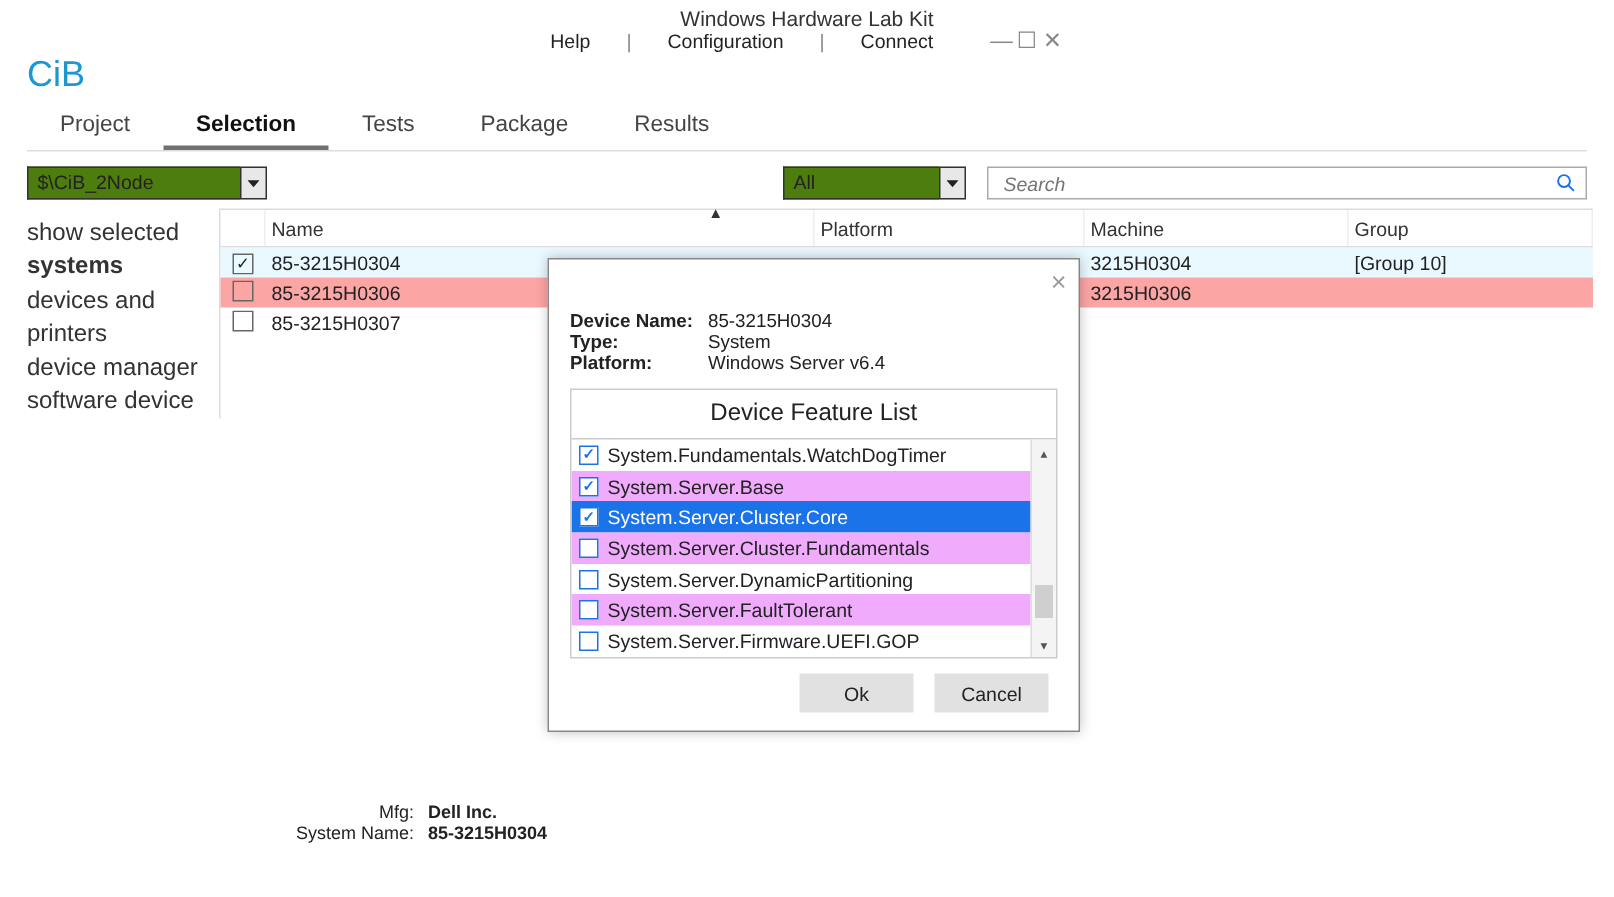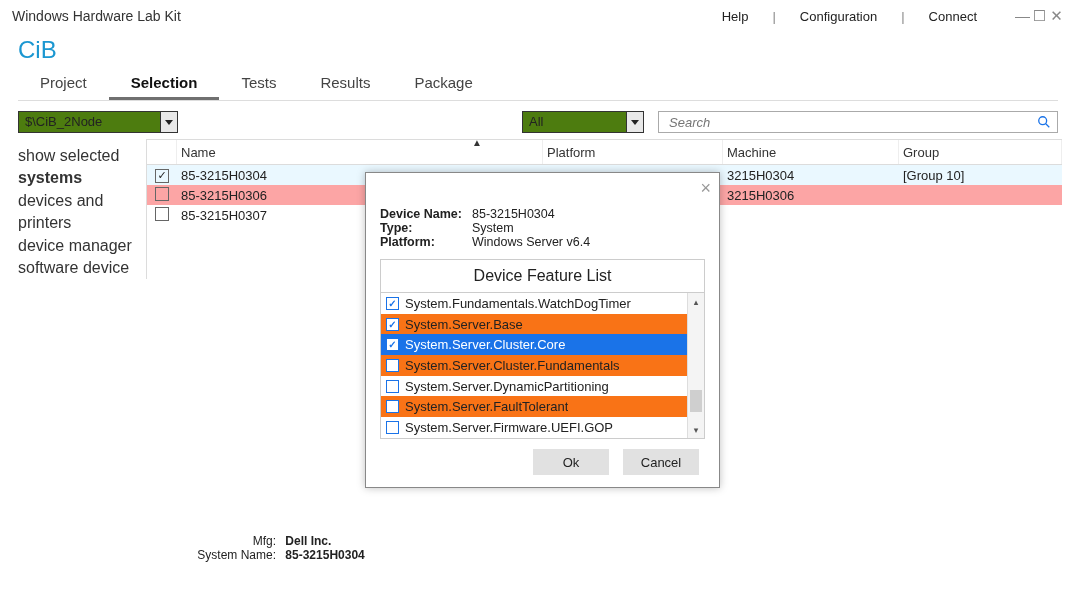--- a/index.html
+++ b/index.html
@@ -13,20 +13,21 @@
     height: 598px;
     overflow: hidden;
     position: relative;
   }
   .titlebar {
     display: flex;
     justify-content: space-between;
     align-items: center;
     padding: 4px 12px 0 12px;
     height: 28px;
+    flex-direction: column;
   }
   .titlebar-left { font-size: 14px; color: #333; }
   .titlebar-right { display: flex; align-items: center; gap: 20px; }
   .topmenu { color: #222; cursor: pointer; }
   .sep { color: #888; margin: 0 4px; }
   .win-controls { margin-left: 18px; display:flex; gap:2px; }
   .win-btn { width: 15px; text-align:center; color:#888; font-size:15px; line-height:14px; }
   .project-name {
     color: #1b97d1;
     font-size: 24px;
@@ -149,21 +150,21 @@
     border-left:1px solid #ddd; background:#f4f4f4;
     display:flex; flex-direction:column;
   }
   .dlg-fl-scroll .arrow { height:17px; display:flex; align-items:center; justify-content:center; font-size:9px; color:#555;}
   .dlg-fl-scroll .track { flex:1; position:relative;}
   .dlg-fl-scroll .thumb { position:absolute; left:2px; right:2px; top:80px; height:22px; background:#cfcfcf;}
   .feat-row {
     display:flex; align-items:center; height:20.7px; font-size:13px;
     padding-left:2px; padding-right:18px;
   }
-  .feat-row.alt { background:#f97316; }
+  .feat-row.alt { background:#f0abfc; }
   .feat-row.sel {
     background:#1a73e8; color:#fff;
   }
   .feat-row .fchk {
     width:13px; height:13px; border:1px solid #1a73e8; margin:0 6px 0 3px;
     display:inline-flex; align-items:center; justify-content:center;
     background:#fff; flex-shrink:0;
   }
   .feat-row .fchk.checked::after { content:"✓"; font-size:10px; color:#1a73e8; font-weight:bold;}
   .feat-row.sel .fchk { border-color:#1a73e8; }
@@ -197,22 +198,22 @@
     </span>
   </div>
 </div>
 
 <div class="project-name">CiB</div>
 
 <div class="tabs">
   <div class="tab">Project</div>
   <div class="tab active">Selection</div>
   <div class="tab">Tests</div>
+  <div class="tab">Package</div>
   <div class="tab">Results</div>
-  <div class="tab">Package</div>
 </div>
 <div class="hr"></div>
 
 <div class="filter-row">
   <div class="combo">
     <div class="combo-input" style="width:142px;">$\CiB_2Node</div>
     <div class="combo-btn">
       <svg viewBox="0 0 10 6">
           <polygon points="0,0 10,0 5,6" fill="#222"></polygon>
         </svg>

